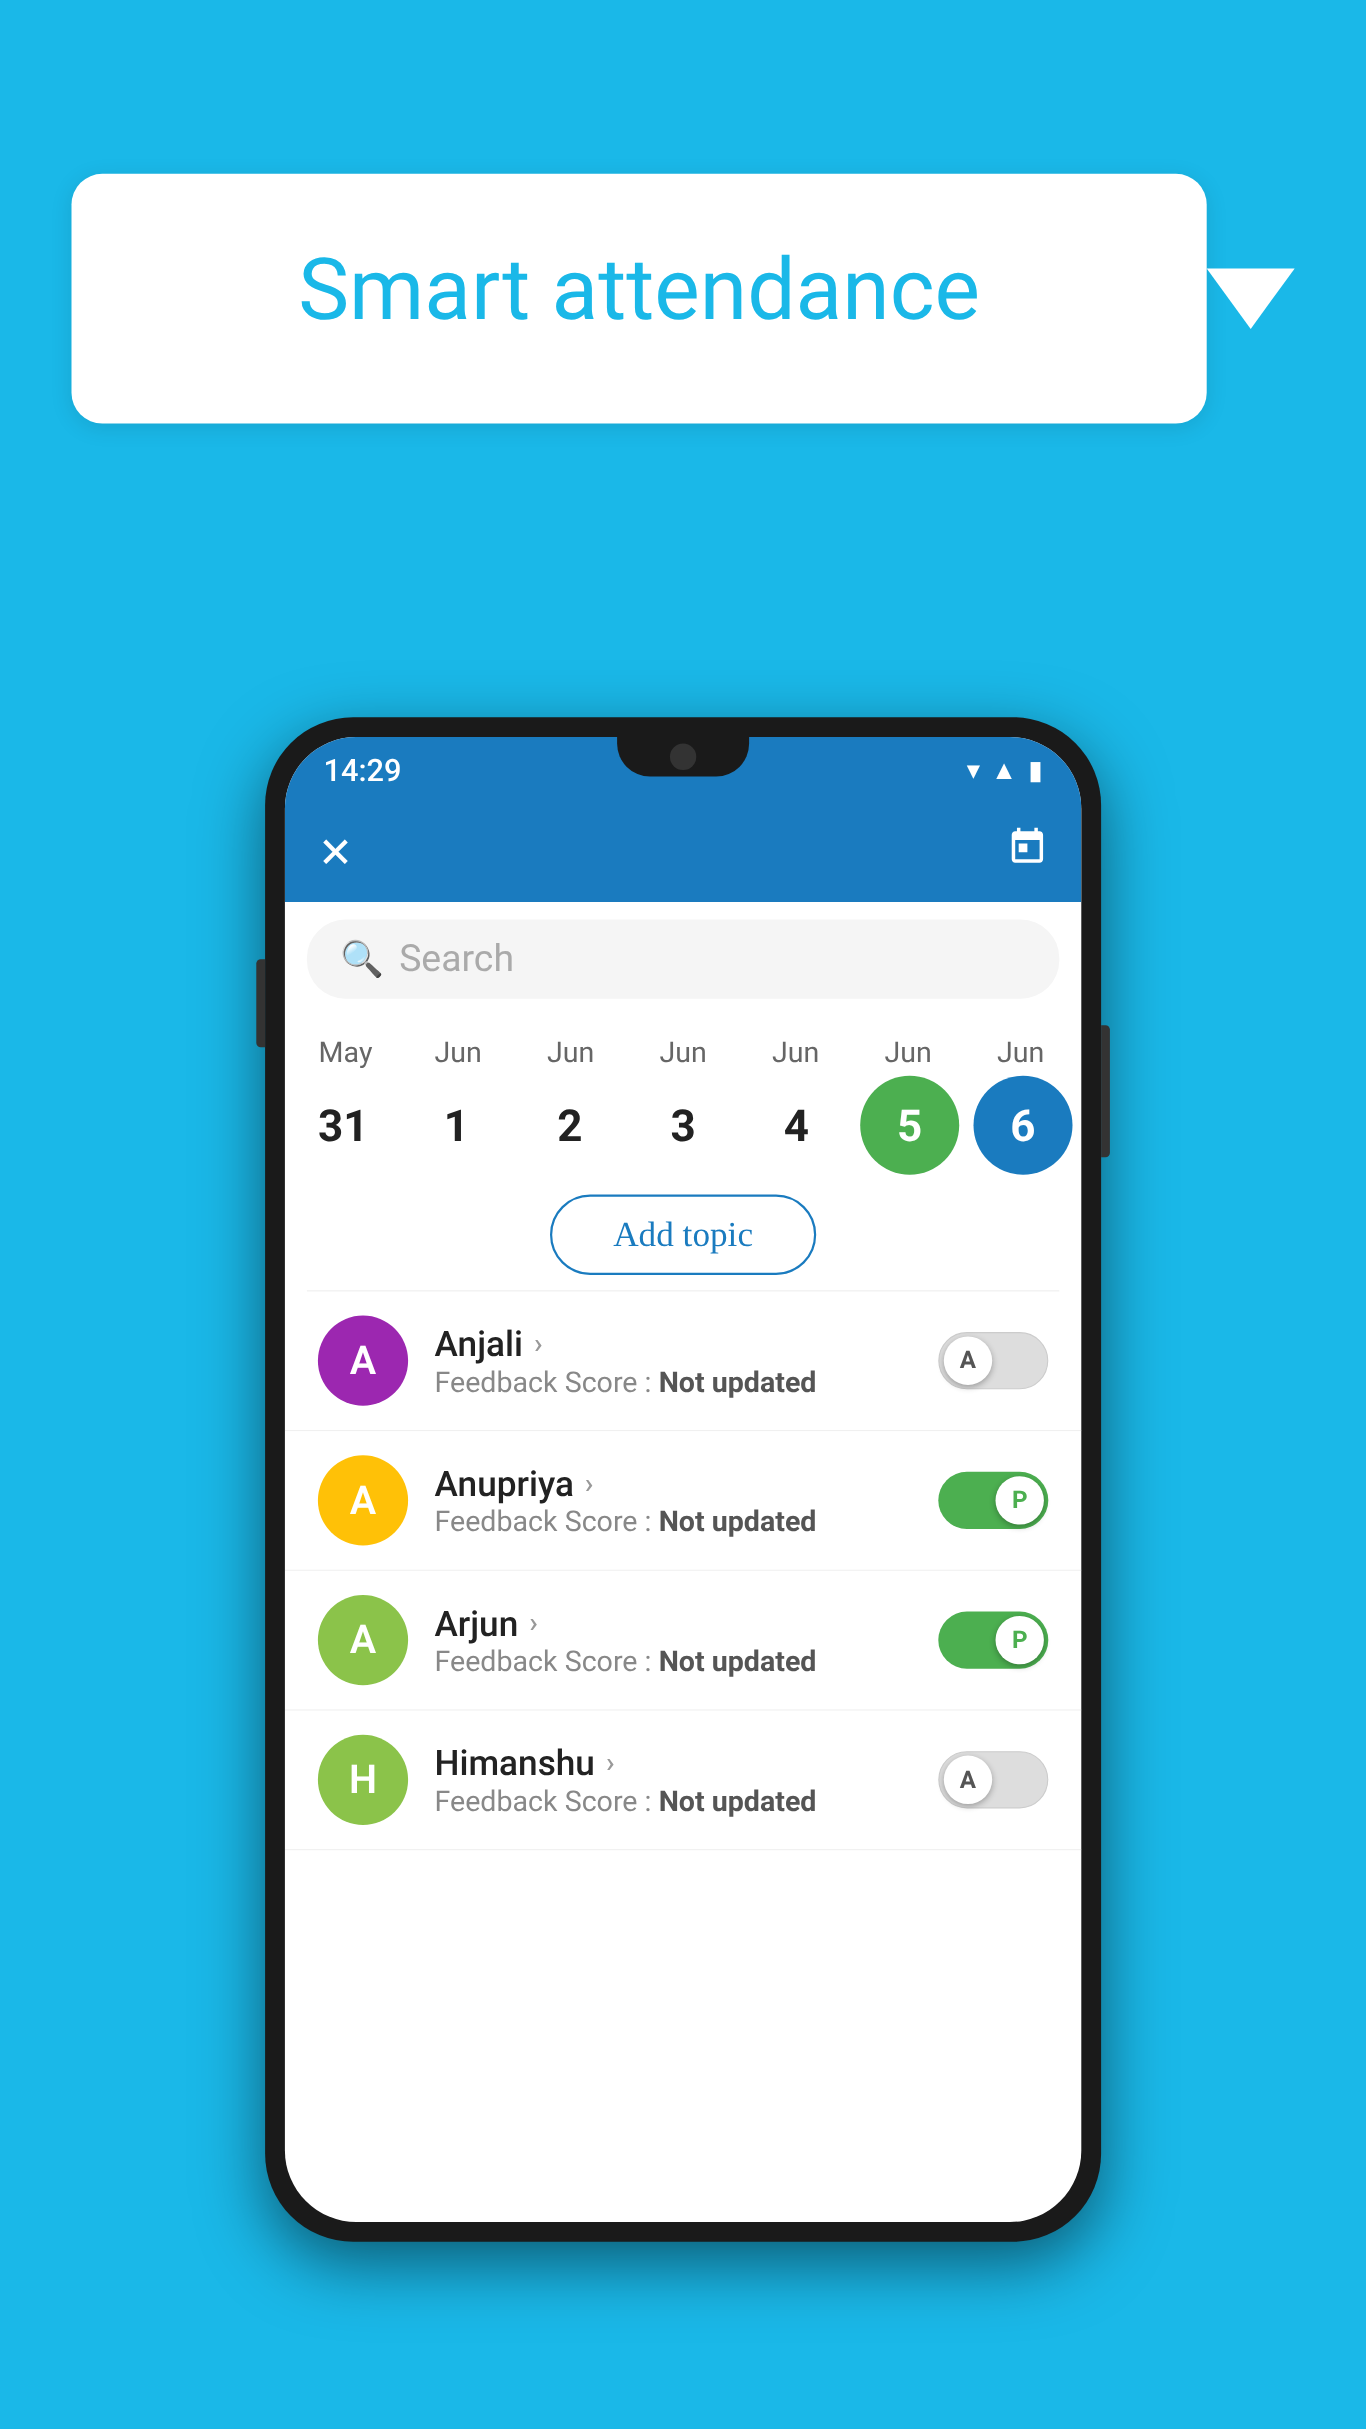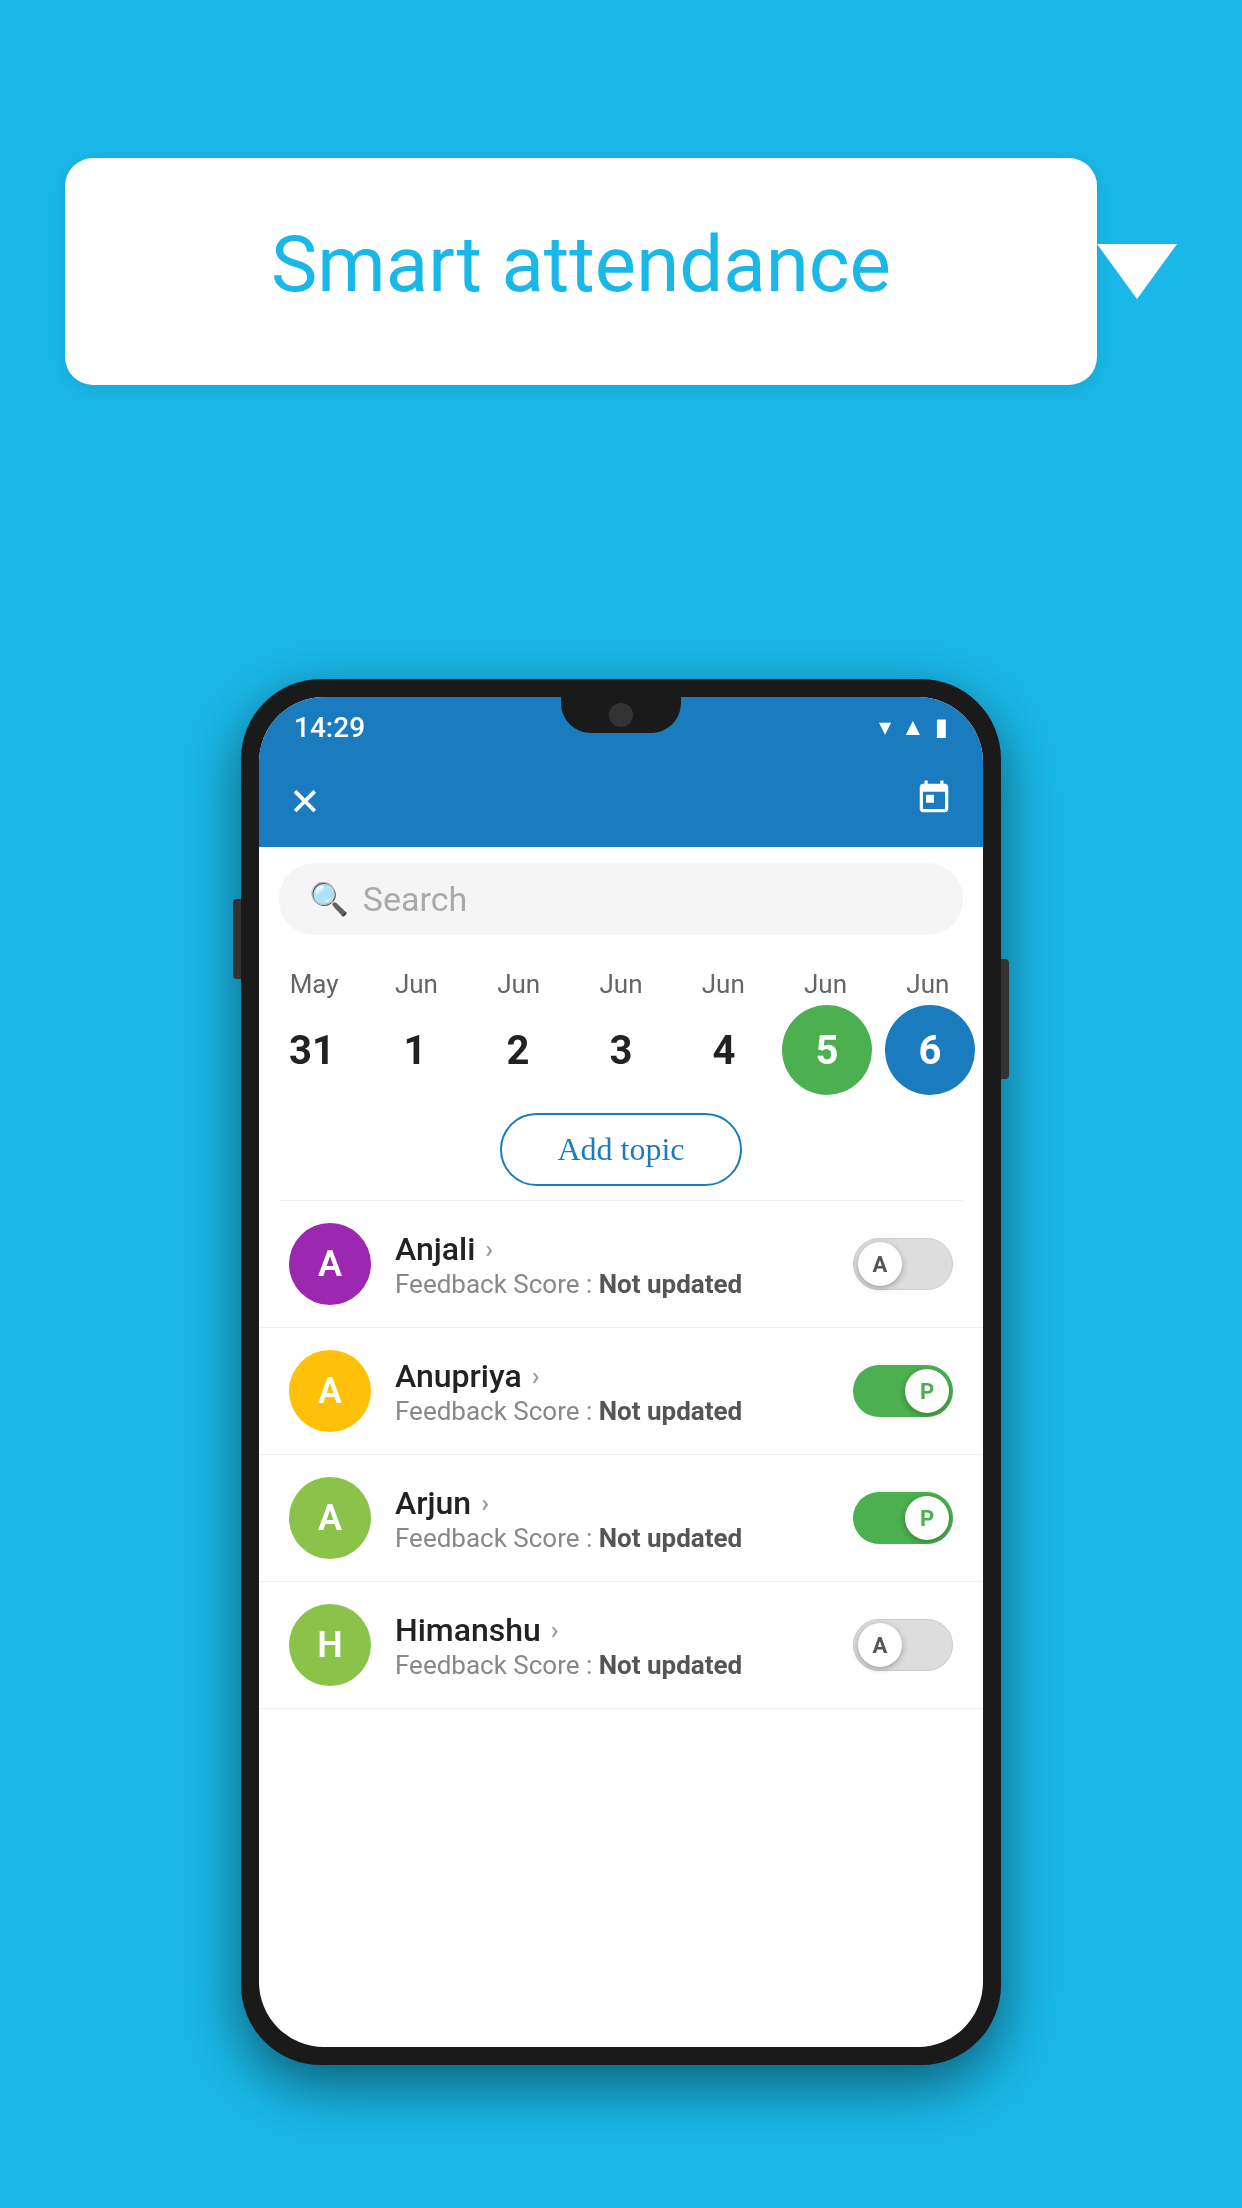--- a/index.html
+++ b/index.html
@@ -52,21 +52,21 @@
       height: 0;
       border-left: 40px solid transparent;
       border-right: 40px solid transparent;
       border-top: 55px solid white;
       margin-top: 0;
     }
 
     
     .phone-wrapper {
       position: absolute;
-      top: 679px;
+      top: 652px;
       left: 50%;
       transform: translateX(-50%);
       width: 760px;
     }
 
     .phone-frame {
       background: #1a1a1a;
       border-radius: 80px;
       padding: 18px;
       box-shadow: 0 20px 60px rgba(0,0,0,0.5);

